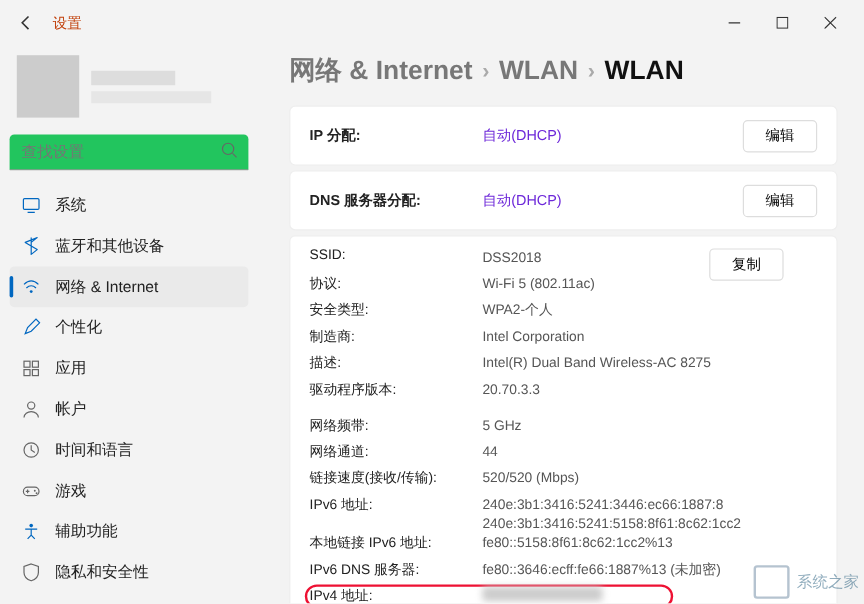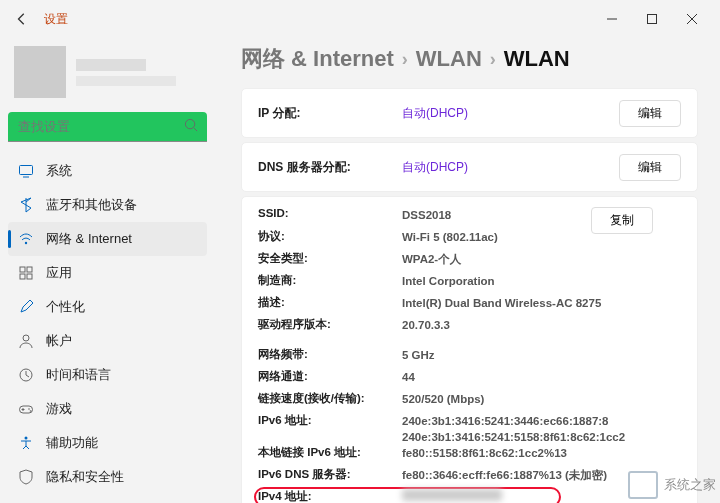--- a/index.html
+++ b/index.html
@@ -27,28 +27,28 @@
 .content { flex: 1; padding: 0 22px 0 26px; overflow: hidden; }
 .breadcrumb { display: flex; align-items: center; gap: 8px; font-size: 22px; font-weight: 600; color: #777; padding: 6px 0 14px 0; }
 .breadcrumb .sep { color: #aaa; font-size: 18px; }
 .breadcrumb .current { color: #111; }
 .card { background: #fff; border: 1px solid #eee; border-radius: 5px; margin-bottom: 4px; padding: 10px 16px; }
 .row { display: flex; align-items: center; min-height: 28px; }
 .row .label { width: 144px; font-size: 12px; color: #222; font-weight: bold; }
 .row .value { flex: 1; font-size: 12px; color: #6d28d9; }
 .row .btn { background: #fff; border: 1px solid #ddd; border-radius: 4px; padding: 4px 18px; font-size: 12px; cursor: pointer; }
 .card.details { padding: 10px 16px 10px 16px; }
-.details .drow { display: flex; align-items: flex-start; min-height: 22px; font-size: 11.5px; font-weight: bold; }
+.details .drow { display: flex; align-items: flex-start; min-height: 22px; font-size: 11.5px; }
 .details .drow .dlabel { width: 144px; color: #222; }
 .details .drow .dvalue { flex: 1; color: #555; line-height: 1.4; }
 .details .section-gap { height: 8px; }
 .copybtn { position: absolute; right: 44px; background: #fff; border: 1px solid #ddd; border-radius: 4px; padding: 4px 18px; font-size: 12px; cursor: pointer; }
 .details { position: relative; }
 .red-circle { position: absolute; border: 2px solid #e13; border-radius: 14px; pointer-events: none; }
-.watermark { position: absolute; right: 4px; bottom: 4px; opacity: 0.45; display: flex; align-items: center; gap: 6px; color: #000000; font-size: 13px; pointer-events: none; }
+.watermark { position: absolute; right: 4px; bottom: 4px; opacity: 0.45; display: flex; align-items: center; gap: 6px; color: #0c4a6e; font-size: 13px; pointer-events: none; }
 .watermark .logo { width: 30px; height: 28px; border: 2px solid #5c7b97; border-radius: 3px; position: relative; }
 .blur { filter: blur(3px); background: #ccc; color: transparent; border-radius: 2px; }
 </style>
 </head>
 <body>
 
 <div class="titlebar">
   <div class="back">
     <svg width="14" height="14" viewBox="0 0 16 16">
         <path d="M10 2 L4 8 L10 14" stroke="#333" stroke-width="1.5" fill="none"></path>
@@ -114,35 +114,35 @@
             <svg width="16" height="16" viewBox="0 0 16 16">
               <path d="M2 6c4-4 8-4 12 0M4 9c2.5-2.5 5.5-2.5 8 0" stroke="#0067c0" fill="none"></path>
               <circle cx="8" cy="12" r="1.2" fill="#0067c0"></circle>
             </svg>
           </span>
           <span>网络 &amp; Internet</span>
         </li>
         <li>
           <span class="nicon">
             <svg width="16" height="16" viewBox="0 0 16 16">
+              <path d="M3 13l2-5 7-7 3 3-7 7-5 2z" stroke="#0067c0" fill="none"></path>
+            </svg>
+          </span>
+          <span>个性化</span>
+        </li>
+        <li>
+          <span class="nicon">
+            <svg width="16" height="16" viewBox="0 0 16 16">
               <rect x="2" y="2" width="5" height="5" stroke="#666" fill="none"></rect>
               <rect x="9" y="2" width="5" height="5" stroke="#666" fill="none"></rect>
               <rect x="2" y="9" width="5" height="5" stroke="#666" fill="none"></rect>
               <rect x="9" y="9" width="5" height="5" stroke="#666" fill="none"></rect>
             </svg>
           </span>
           <span>应用</span>
-        </li>
-        <li>
-          <span class="nicon">
-            <svg width="16" height="16" viewBox="0 0 16 16">
-              <path d="M3 13l2-5 7-7 3 3-7 7-5 2z" stroke="#0067c0" fill="none"></path>
-            </svg>
-          </span>
-          <span>个性化</span>
         </li>
         <li>
           <span class="nicon">
             <svg width="16" height="16" viewBox="0 0 16 16">
               <circle cx="8" cy="5" r="3" stroke="#666" fill="none"></circle>
               <path d="M2 15c0-3 3-5 6-5s6 2 6 5" stroke="#666" fill="none"></path>
             </svg>
           </span>
           <span>帐户</span>
         </li>

